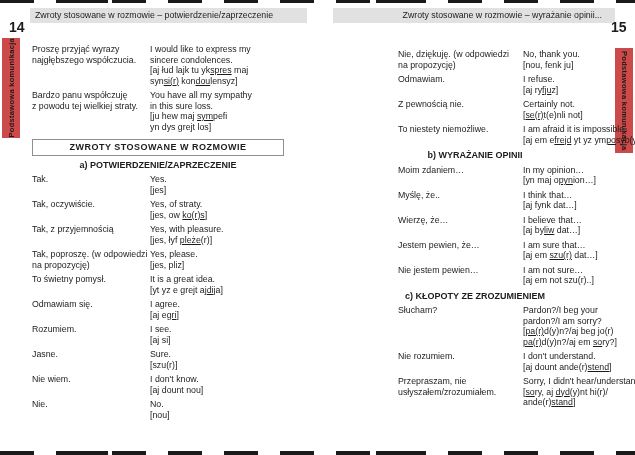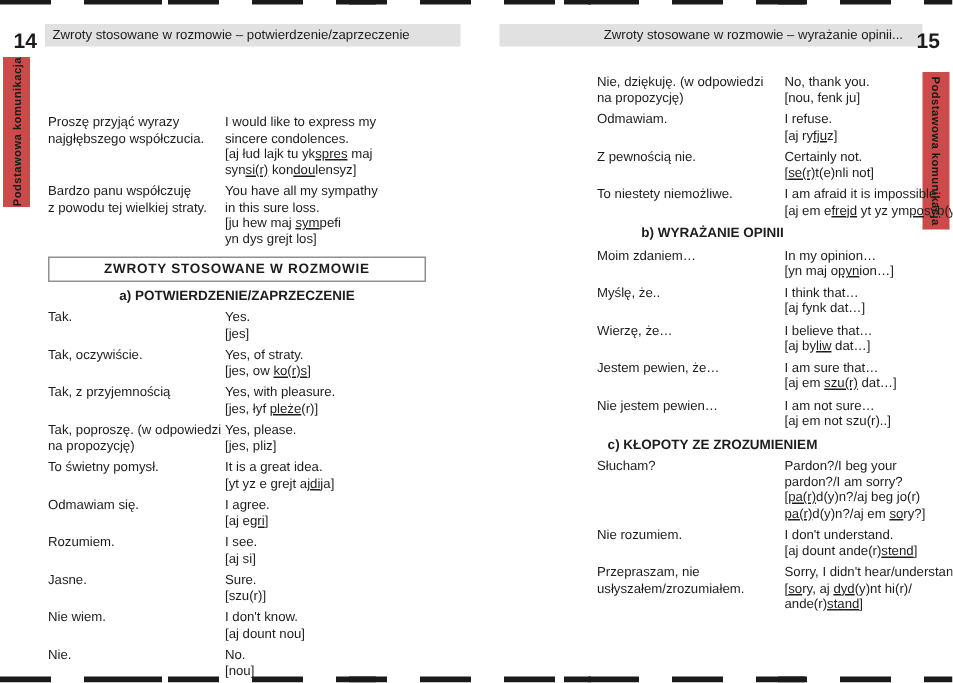--- a/index.html
+++ b/index.html
@@ -24,28 +24,28 @@
   }
   .tab.left{left:2px;top:38px;height:100px;}
   .tab.right{right:2px;top:48px;height:105px;}
   .tab .vtext{writing-mode:vertical-rl;white-space:nowrap;}
   .tab.left .vtext{transform:rotate(180deg);}
 
   .pagenum{position:absolute;top:19px;font-size:14px;font-weight:700;}
   .pagenum.n14{left:9px;}
   .pagenum.n15{left:611px;}
   .band{
-    position:absolute;top:16px;height:15px;background:var(--band-bg);
+    position:absolute;top:8px;height:15px;background:var(--band-bg);
     font-size:8.8px;line-height:15px;white-space:nowrap;overflow:hidden;
   }
   .band.b14{left:30px;width:272px;padding-left:5px;}
   .band.b15{left:333px;width:269px;text-align:right;padding-right:13px;}
 
   .rows{position:absolute;display:flex;flex-direction:column;font-size:8.8px;line-height:10.5px;}
-  .rows-left{left:32px;top:44px;width:276px;margin-top:32px;}
+  .rows-left{left:32px;top:44px;width:276px;}
   .rows-right{left:352px;top:49px;width:262px;}
 
   .entry{display:flex;margin-bottom:4px;align-items:flex-start;}
   .pl{white-space:pre;}
   .rows-left  .pl{flex:0 0 118px;}
   .rows-right .pl{flex:0 0 125px;margin-left:46px;}
   .rcol{flex:1;min-width:0;}
   .en,.pron{white-space:pre;}
   .pron u{text-decoration:underline;text-underline-offset:1px;}
 

